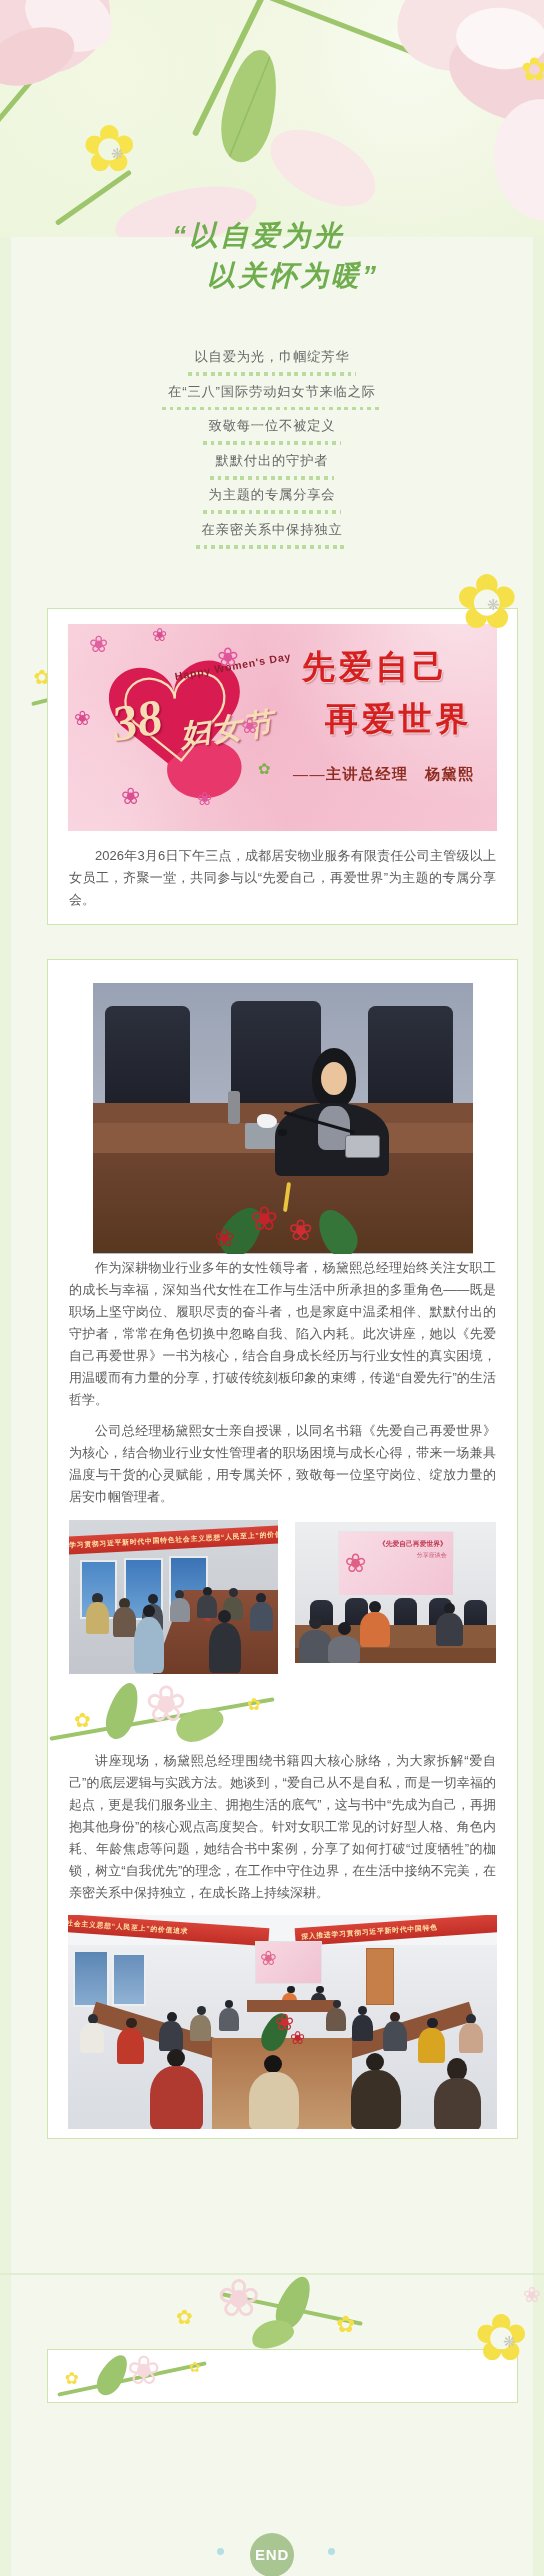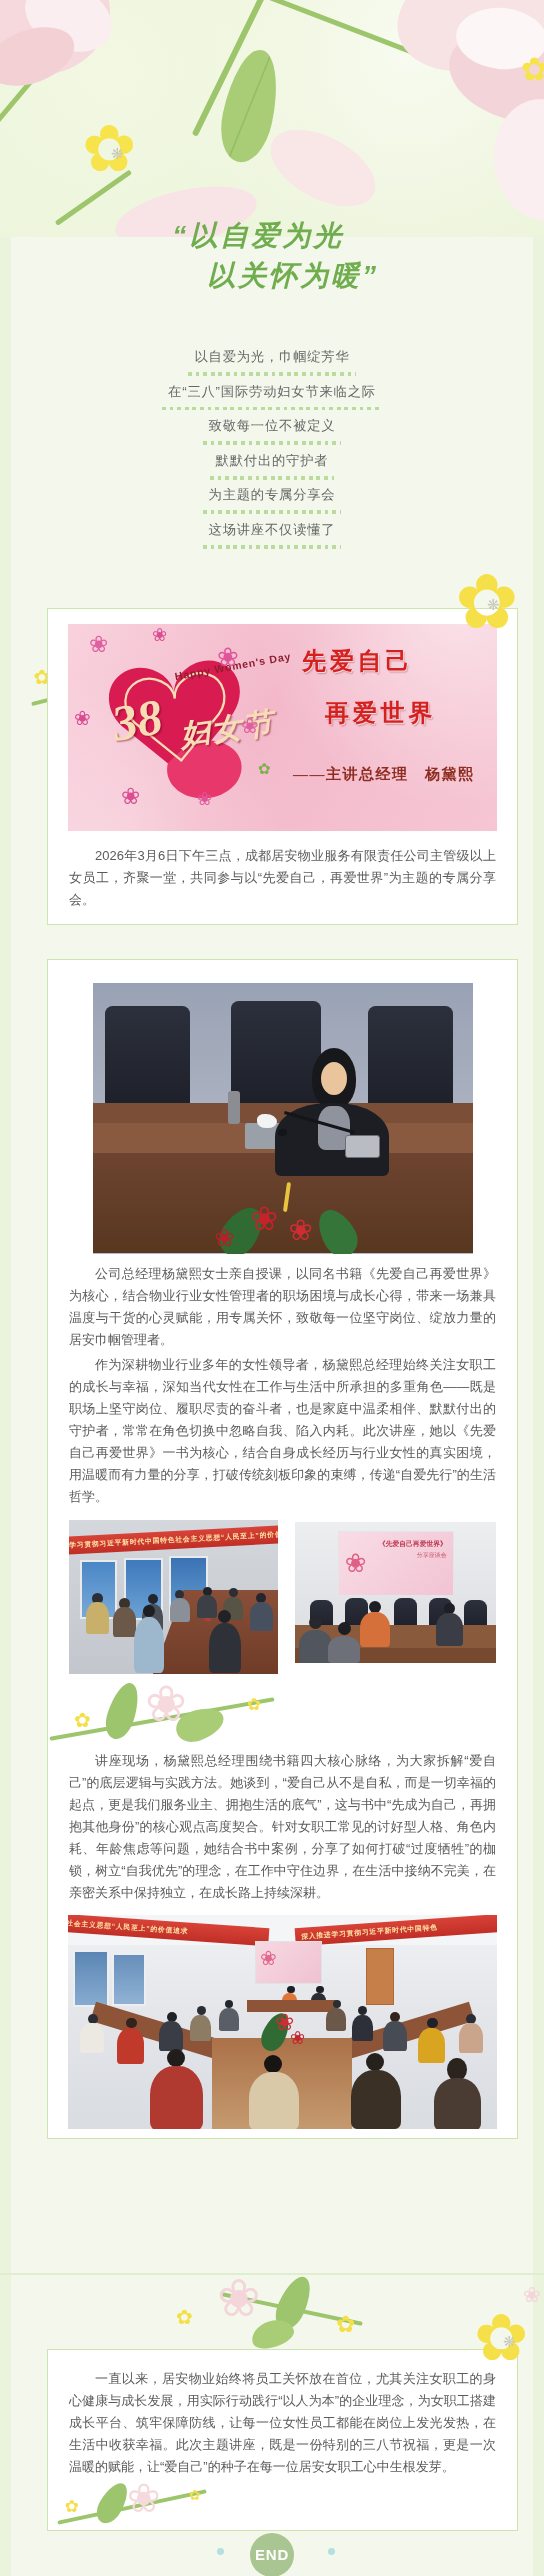--- a/index.html
+++ b/index.html
@@ -37,21 +37,21 @@
                      linear-gradient(120deg,#f9d2de 0%,#f3b9cb 45%,#f6c6d4 100%);}
   .banner-greeting{position:absolute;left:106px;top:36px;font-size:10.6px;font-weight:bold;
                    color:#8f1f2e;transform:rotate(-10deg);letter-spacing:0.8px;}
   .badge-38{position:absolute;left:44px;top:67px;font-size:50px;font-weight:900;font-style:italic;
             color:#f6ddb5;transform:rotate(-10deg);text-shadow:1.5px 1.5px 1.5px rgba(120,0,40,.45);
             font-family:"Liberation Serif","DejaVu Serif",serif;}
   .badge-wnj{position:absolute;left:112px;top:85px;font-size:30px;font-weight:900;font-style:italic;
              color:#f6ddb5;transform:rotate(-8deg);text-shadow:1.5px 1.5px 1.5px rgba(120,0,40,.45);
              font-family:"Liberation Serif","DejaVu Serif",serif;letter-spacing:1.5px;}
   .headline{position:absolute;font-family:"Liberation Serif","DejaVu Serif",serif;font-weight:900;
-            font-size:24px;color:#d6201f;letter-spacing:3.8px;
+            font-size:33px;color:#d6201f;letter-spacing:3.8px;
             text-shadow:0.8px 0.8px 0 rgba(255,255,255,.65),1.5px 1.5px 1.5px rgba(140,0,0,.3);}
   .byline{position:absolute;left:225px;top:141px;font-size:15px;font-weight:bold;color:#8e2c1f;
           letter-spacing:1.5px;font-family:"Liberation Serif","DejaVu Serif",serif;}
   .blossom{position:absolute;line-height:1;}
   
   .photo{position:relative;overflow:hidden;background:#dadde2;}
   .p-abs{position:absolute;}
   .banner-strip{position:absolute;background:linear-gradient(#d84338,#c02e26);color:#ffe3a6;
                 font-size:6.8px;font-weight:bold;white-space:nowrap;overflow:hidden;
                 line-height:18px;padding:0 6px;letter-spacing:0.8px;}
@@ -120,21 +120,21 @@
       </div>
     <div class="intro-item">
         <div class="intro-text">默默付出的守护者</div>
         <div class="intro-sep"></div>
       </div>
     <div class="intro-item">
         <div class="intro-text">为主题的专属分享会</div>
         <div class="intro-sep"></div>
       </div>
     <div class="intro-item">
-        <div class="intro-text">这场讲座不仅读懂了</div>
+        <div class="intro-text">在亲密关系中保持独立</div>
         <div class="intro-sep"></div>
       </div>
   </div>
 
   <div class="abs" style="left:29px;top:637px;width:182px;height:84px">
     <div class="stem" style="left:0;top:44px;width:175px;height:3.8px;transform:rotate(-14deg)"></div>
     <div class="leaf" style="left:44px;top:36px;width:26px;height:49px;transform:rotate(40deg)"></div>
     <div class="leaf" style="left:91px;top:23px;width:23px;height:44px;transform:rotate(-35deg)"></div>
     <div class="flower" style="left:67px;top:1.5px;font-size:43px;color:#f4d3d8">❀</div>
     <div class="flower" style="left:4.6px;top:30px;font-size:20px;color:#f5df48">✿</div>
@@ -200,22 +200,22 @@
       <div class="p-abs" style="left:252px;top:152px;width:33px;height:21px;background:#b9bcc2;border-radius:3px;border:1.5px solid #6c6f76"></div>
 
       <div class="leaf" style="left:131px;top:222px;width:35px;height:53px;background:#2f6b33;transform:rotate(35deg)"></div>
       <div class="leaf" style="left:228px;top:225px;width:33px;height:50px;background:#35753a;transform:rotate(-30deg)"></div>
       <span class="flower" style="left:158px;top:219px;font-size:33px;color:#c4232b">❀</span>
       <span class="flower" style="left:196px;top:233px;font-size:29px;color:#d02c33">❀</span>
       <span class="flower" style="left:122px;top:243px;font-size:24px;color:#b81f27">❀</span>
       <div class="p-abs" style="left:192px;top:199px;width:3.8px;height:30px;background:#e8c43f;transform:rotate(8deg);border-radius:2.3px"></div>
     </div>
 
+    <div class="para" style="margin:3px 21px 0">作为深耕物业行业多年的女性领导者，杨黛熙总经理始终关注女职工的成长与幸福，深知当代女性在工作与生活中所承担的多重角色——既是职场上坚守岗位、履职尽责的奋斗者，也是家庭中温柔相伴、默默付出的守护者，常常在角色切换中忽略自我、陷入内耗。此次讲座，她以《先爱自己再爱世界》一书为核心，结合自身成长经历与行业女性的真实困境，用温暖而有力量的分享，打破传统刻板印象的束缚，传递“自爱先行”的生活哲学。</div>
     <div class="para" style="margin:9px 21px 0">公司总经理杨黛熙女士亲自授课，以同名书籍《先爱自己再爱世界》为核心，结合物业行业女性管理者的职场困境与成长心得，带来一场兼具温度与干货的心灵赋能，用专属关怀，致敬每一位坚守岗位、绽放力量的居安巾帼管理者。</div>
-    <div class="para" style="margin:3px 21px 0">作为深耕物业行业多年的女性领导者，杨黛熙总经理始终关注女职工的成长与幸福，深知当代女性在工作与生活中所承担的多重角色——既是职场上坚守岗位、履职尽责的奋斗者，也是家庭中温柔相伴、默默付出的守护者，常常在角色切换中忽略自我、陷入内耗。此次讲座，她以《先爱自己再爱世界》一书为核心，结合自身成长经历与行业女性的真实困境，用温暖而有力量的分享，打破传统刻板印象的束缚，传递“自爱先行”的生活哲学。</div>
 
     <div class="photo-row">
       <div class="photo" style="width:210px;height:154px">
         <div class="p-abs" style="inset:0;background:linear-gradient(#d4d7db,#c3c7cd)"></div>
         <div class="banner-strip" style="left:-6px;top:10.6px;right:-6px;height:18px;transform:rotate(-3deg)">学习贯彻习近平新时代中国特色社会主义思想“人民至上”的价值追求</div>
         <div class="p-abs" style="left:10.6px;top:40px;width:33px;height:55px;background:linear-gradient(#4b87c6,#76a9d8);border:2.3px solid #e8eaec"></div>
         <div class="p-abs" style="left:55px;top:38px;width:35px;height:58px;background:linear-gradient(#4079bd,#6ba2d4);border:2.3px solid #e8eaec"></div>
         <div class="p-abs" style="left:100px;top:36px;width:35px;height:61px;background:linear-gradient(#3b72b5,#64a0d2);border:2.3px solid #e8eaec"></div>
         <div class="p-abs" style="left:84px;bottom:0;width:137px;height:84px;background:linear-gradient(#8a4f38,#6f3c28);transform:skewX(-20deg);transform-origin:bottom right"></div>
         <span class="flower" style="left:134px;top:91px;font-size:12px;color:#cf3b42">❀</span>
@@ -343,21 +343,20 @@
     <div class="leaf" style="left:251px;top:52px;width:43px;height:26px;transform:rotate(-18deg);background:#a8cd76"></div>
     <span class="flower" style="left:217px;top:3px;font-size:52px;color:#f4d5da">❀</span>
     <span class="flower" style="left:176px;top:38px;font-size:20px;color:#f5df48">✿</span>
     <span class="flower" style="left:336px;top:44px;font-size:23px;color:#f5df48">✿</span>
     <span class="flower" style="left:474px;top:36px;font-size:65px;color:#f6e049;z-index:5;position:absolute">✿</span>
     <span class="sparkle" style="left:503px;top:65px;z-index:6">❋</span>
     <span class="flower" style="left:523px;top:15px;font-size:21px;color:#f4d5da">❀</span>
   </div>
 
   <div class="card" style="top:2349px;padding-bottom:1.5px">
-    <div class="para" style="margin:18px 21px 0">一直以来，居安物业始终将员工关怀放在首位，尤其关注女职工的身心健康与成长发展，用实际行动践行“以人为本”的企业理念，为女职工搭建成长平台、筑牢保障防线，让每一位女性员工都能在岗位上发光发热，在生活中收获幸福。此次主题讲座，既是一份特别的三八节祝福，更是一次温暖的赋能，让“爱自己”的种子在每一位居安女职工心中生根发芽。</div>
     <div style="position:relative;height:50px">
       <div class="stem" style="left:7.6px;top:27px;width:152px;height:3.8px;transform:rotate(-12deg)"></div>
       <div class="leaf" style="left:53px;top:3px;width:23px;height:44px;transform:rotate(30deg);background:#9cc56e"></div>
       <span class="flower" style="left:79px;top:0;font-size:40px;color:#f5d9dd">❀</span>
       <span class="flower" style="left:16.7px;top:21px;font-size:16.7px;color:#f5df48">✿</span>
       <span class="flower" style="left:141px;top:10.6px;font-size:13.7px;color:#f5df48">✿</span>
     </div>
   </div>
 
   <div class="end-dot" style="left:217px;top:2548px"></div>

